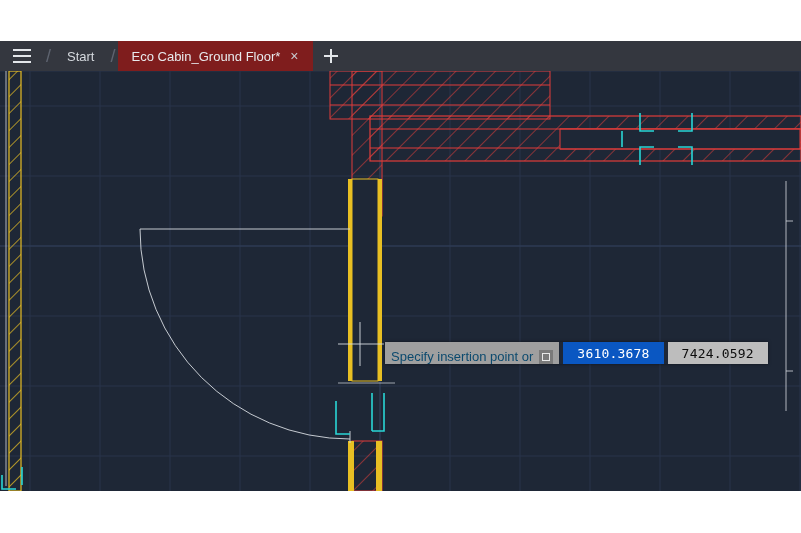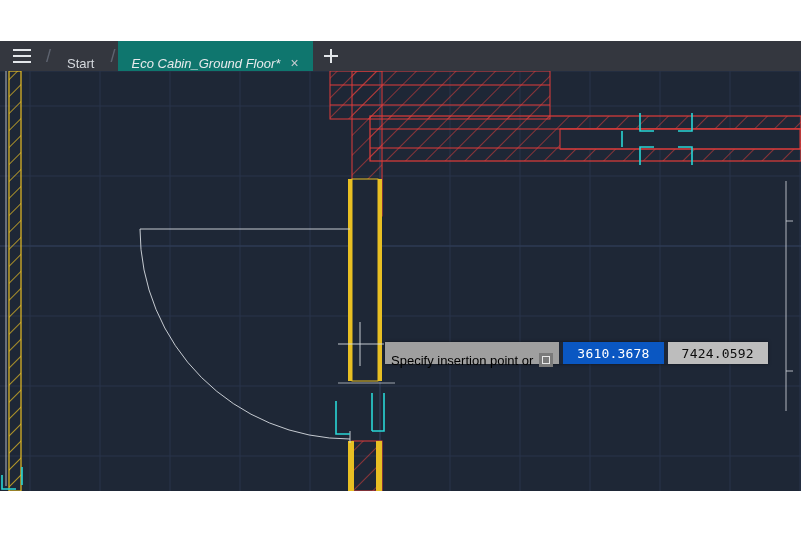--- a/index.html
+++ b/index.html
@@ -1,34 +1,34 @@
 <!DOCTYPE html>
 <html><head>
 <meta charset="utf-8">
 <style>
   * { box-sizing: border-box; margin: 0; padding: 0; }
   html, body { width: 801px; height: 533px; overflow: hidden; font-family: "Segoe UI", Arial, sans-serif; background: #fff; }
   
   .tabbar { position: absolute; left: 0; top: 41px; width: 801px; height: 30px; background: #34373f; display: flex; align-items: stretch; color: #d5d9de; z-index: 50; }
   .menu-btn { width: 44px; display: flex; align-items: center; justify-content: center; cursor: pointer; }
   .menu-btn svg { width: 18px; height: 14px; }
-  .tab { display: flex; align-items: flex-end; padding: 0 14px; font-size: 13px; cursor: pointer; position: relative; }
+  .tab { display: flex; align-items: center; padding: 0 14px; font-size: 13px; cursor: pointer; position: relative; }
   .tab.start { background: #34373f; }
-  .tab.active { background: #0f766e; font-style: italic; }
+  .tab.active { background: #7f1d1d; }
   .tab.active .label { color: #e8eaed; }
   .tab .close { margin-left: 10px; font-size: 14px; color: #c8cbd0; cursor: pointer; }
   .tab-slash { align-self: center; color: #5e6470; font-size: 18px; padding: 0 2px; }
   .newtab { width: 36px; display: flex; align-items: center; justify-content: center; cursor: pointer; }
   .newtab svg { width: 14px; height: 14px; }
   
   .canvas { position: absolute; left: 0; top: 71px; width: 801px; height: 420px; background: #1e2736; overflow: hidden; }
   .canvas svg { position: absolute; left: 0; top: 0; }
   
   .dyninput { position: absolute; left: 385px; top: 342px; display: flex; align-items: stretch; height: 22px; font-size: 13px; z-index: 60; box-shadow: 0 0 3px rgba(0,0,0,.5); }
-  .dyninput .prompt { background: #9f9f9f; color: #000000; padding: 11px 6px; display: flex; align-items: flex-start; gap: 6px; }
+  .dyninput .prompt { background: #9f9f9f; color: #0c4a6e; padding: 0 6px; display: flex; align-items: flex-end; gap: 6px; }
   .dyninput .opts { width: 14px; height: 14px; background: #7a7a7a; display: inline-flex; align-items: center; justify-content: center; }
   .dyninput .opts::before { content: ""; width: 6px; height: 6px; border: 1px solid #e8e8e8; }
   .dyninput .fld { padding: 0 14px; display: flex; align-items: center; font-family: Consolas, monospace; letter-spacing: .2px; }
   .dyninput .fld.sel { background: #0a57c2; color: #fff; margin-left: 4px; }
   .dyninput .fld.plain { background: #bdbdbd; color: #0d0d0d; margin-left: 4px; }
   
   .letterbox-top { position: absolute; left: 0; top: 0; width: 801px; height: 41px; background: #fff; }
   .letterbox-bot { position: absolute; left: 0; top: 491px; width: 801px; height: 42px; background: #fff; }
 </style>
 </head>

